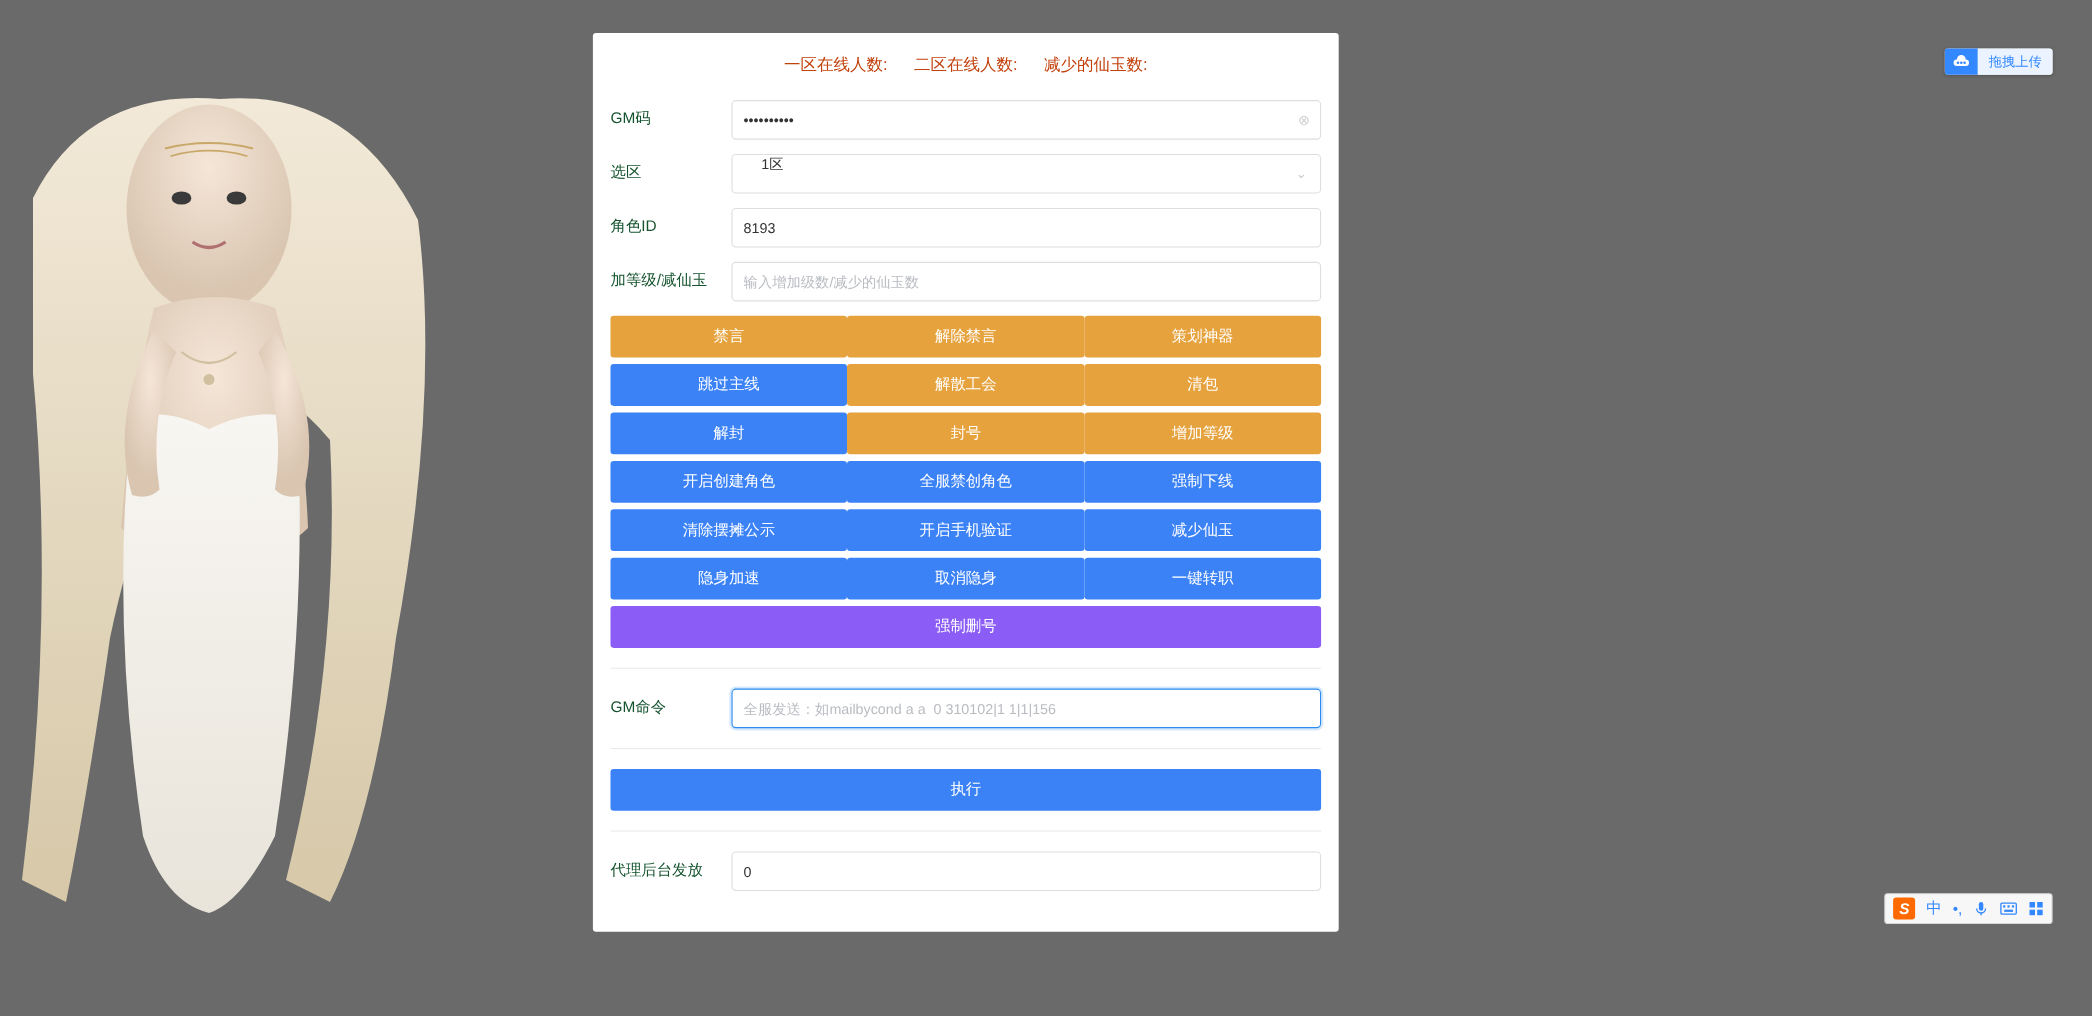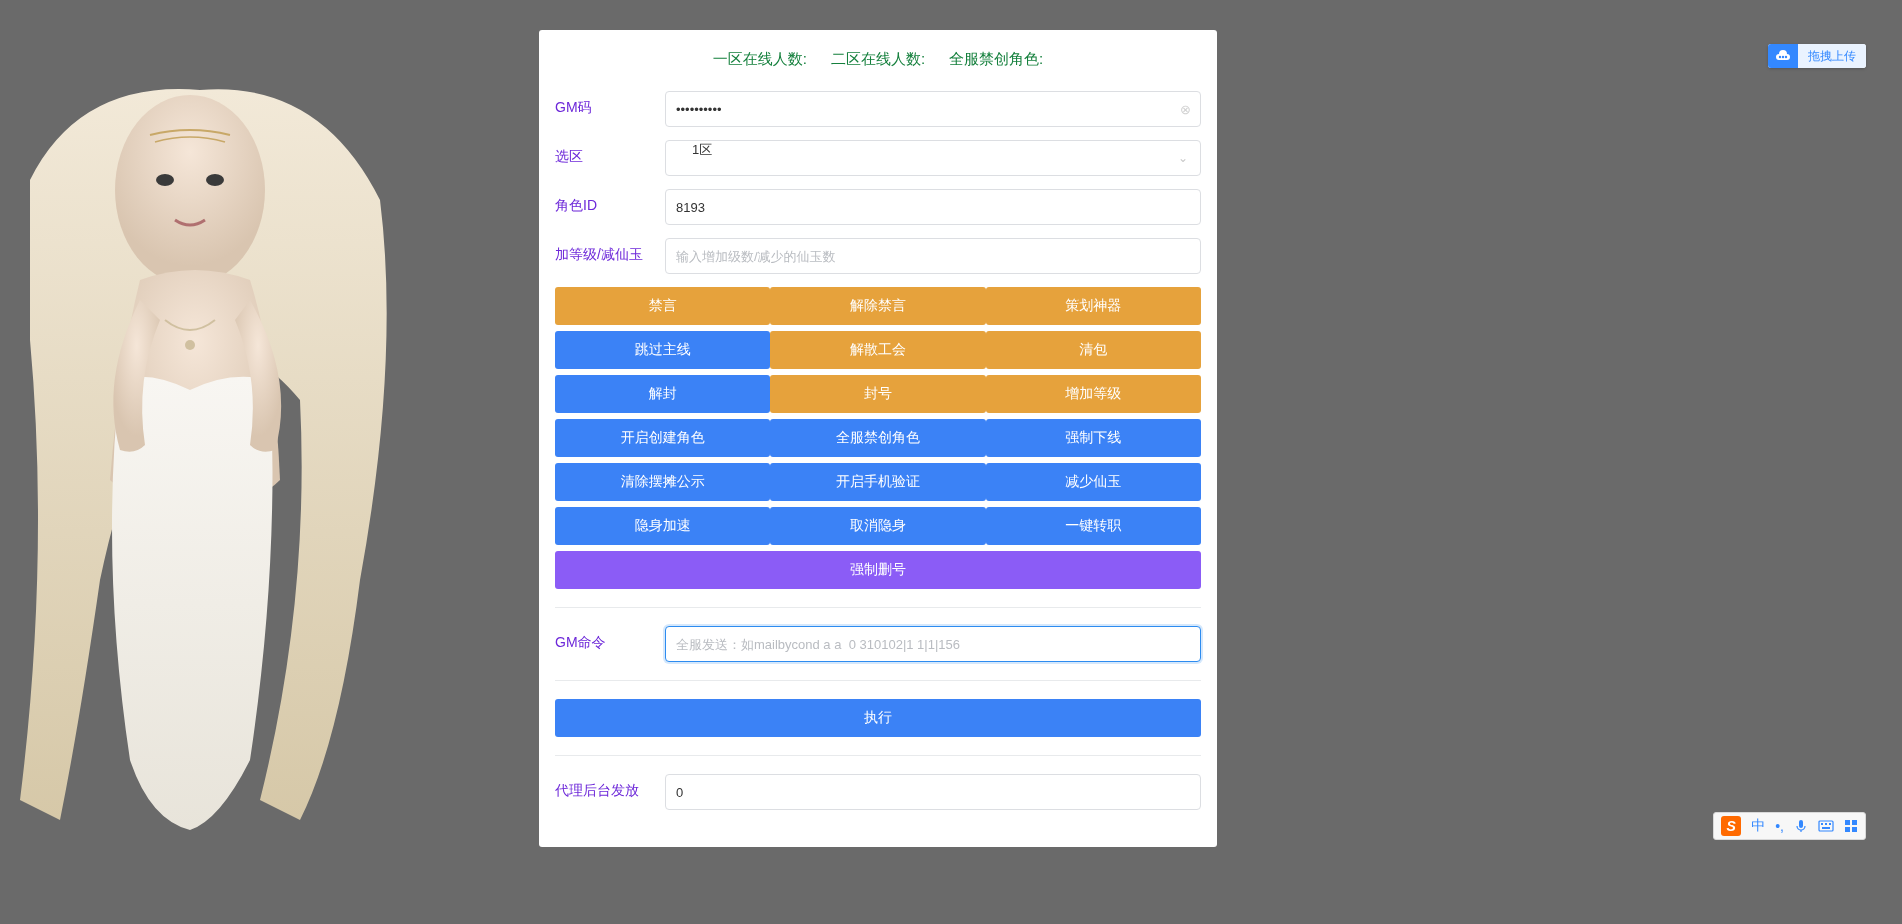--- a/index.html
+++ b/index.html
@@ -24,36 +24,36 @@
       position: absolute;
       left: 539px;
       top: 30px;
       width: 678px;
       background: #fff;
       border-radius: 3px;
       padding: 20px 16px;
     }
     .header-stats {
       text-align: center;
-      color: #15803d;
+      color: #c2410c;
       font-size: 15px;
       margin-bottom: 22px;
       display: flex;
       justify-content: center;
       gap: 24px;
     }
     .form-row {
       display: flex;
       align-items: flex-start;
       margin-bottom: 13px;
     }
     .form-label {
       width: 110px;
       flex-shrink: 0;
-      color: #6d28d9;
+      color: #14532d;
       padding-top: 8px;
       font-size: 14px;
     }
     .form-control {
       flex: 1;
     }
     .input-wrap {
       position: relative;
     }
     .input {
@@ -230,21 +230,21 @@
     <path d="M 140 240 Q 100 320 120 390 Q 135 395 145 385 Q 135 320 160 260 Z" fill="url(#skin)"></path>
     <path d="M 250 240 Q 295 320 275 390 Q 260 395 250 385 Q 260 320 235 260 Z" fill="url(#skin)"></path>
   </svg>
 </div>
 
 <div class="main-panel">
 
   <div class="header-stats">
     <span>一区在线人数:</span>
     <span>二区在线人数:</span>
-    <span>全服禁创角色:</span>
+    <span>减少的仙玉数:</span>
   </div>
 
   <div class="form-row">
     <div class="form-label">GM码</div>
     <div class="form-control input-wrap">
       <input class="input" type="text" value="••••••••••" style="">
       <span class="clear-icon">⊗</span>
     </div>
   </div>
 

